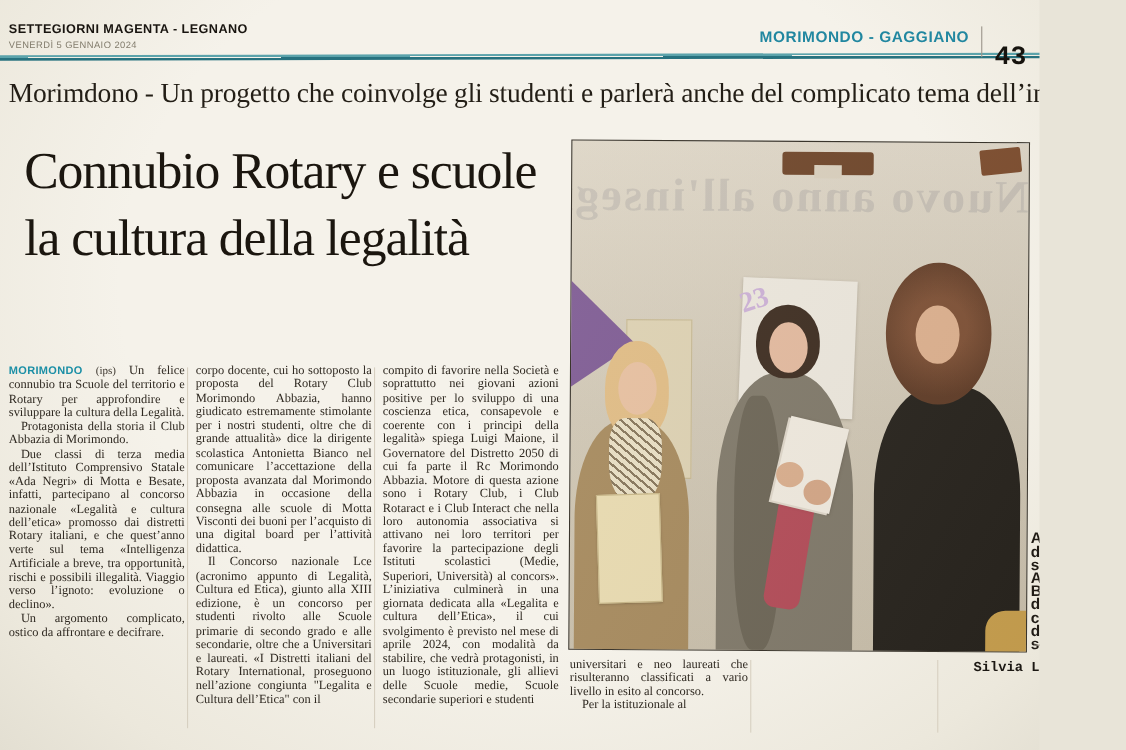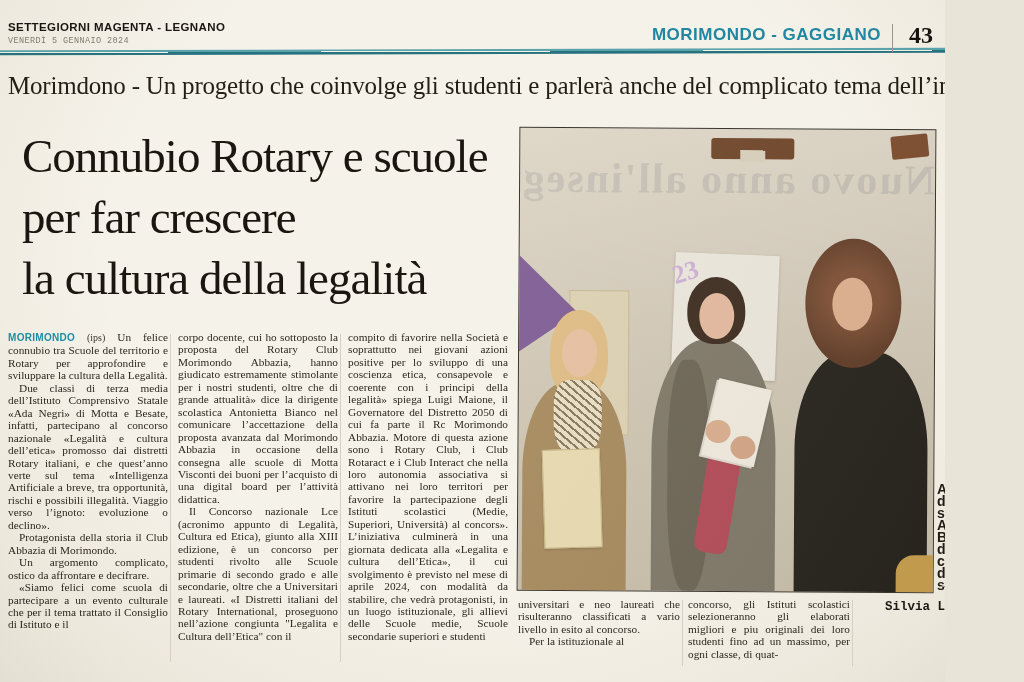--- a/index.html
+++ b/index.html
@@ -14,39 +14,39 @@
     color:#2b2620;
   }
   
   .mast-title{
     position:absolute;left:8px;top:21px;
     font-family:"Liberation Sans","DejaVu Sans",sans-serif;
     font-weight:bold;font-size:11.5px;letter-spacing:.4px;color:#191510;
   }
   .mast-date{
     position:absolute;left:8px;top:36px;
-    font-family:Liberation Mono, monospace;
+    font-family:Liberation Sans, sans-serif;
     font-size:8.5px;letter-spacing:.4px;color:#827c6c;
   }
   .teal-rule{
     position:absolute;left:0;top:49px;width:1024px;height:5px;
     background:linear-gradient(to bottom,#5ba3ab 0 2px,#ffffff00 2px 2.6px,#27727f 2.6px 5px);
     transform:rotate(-0.15deg);
   }
   .section-name{
     position:absolute;right:64px;top:25px;
     font-family:"Liberation Sans","DejaVu Sans",sans-serif;
-    font-weight:bold;font-size:17px;letter-spacing:.5px;color:#2187a0;
+    font-weight:bold;font-size:14px;letter-spacing:.5px;color:#2187a0;
   }
   .page-divider{
     position:absolute;right:52px;top:24px;width:1px;height:28px;background:#9b958a;
   }
   .page-number{
-    position:absolute;right:12px;top:22px;
-    font-family:Liberation Serif, serif;
+    position:absolute;right:12px;top:39px;
+    font-family:Liberation Mono, monospace;
     font-weight:bold;font-size:24px;color:#16130e;
   }
   
   .subheadline{
     position:absolute;left:8px;top:72px;width:1016px;height:36px;
     font-size:25px;color:#231e16;white-space:nowrap;overflow:hidden;
     letter-spacing:-.2px;
   }
   
   .headline{
@@ -167,31 +167,29 @@
   <div class="mast-date">VENERDÌ 5 GENNAIO 2024</div>
   <div class="teal-rule"></div>
   <div class="section-name">MORIMONDO - GAGGIANO</div>
   <div class="page-divider"></div>
   <div class="page-number">43</div>
 
   <div class="subheadline">Morimdono - Un progetto che coinvolge gli studenti e parlerà anche del complicato tema dell’intelligenza artificiale</div>
 
   <div class="headline">
       <div>Connubio Rotary e scuole</div>
-      <div>per far crescere</div>
       <div>la cultura della legalità</div>
     </div>
 
   <div class="col col-1">
     <div class="colflow">
       <p><span class="kicker">MORIMONDO</span> <span class="agency">(ips)</span> <span>Un felice connubio tra Scuole del territorio e Rotary per approfondire e sviluppare la cultura della Legalità.</span></p>
-    <p>Due classi di terza media dell’Istituto Comprensivo Statale «Ada Negri» di Motta e Besate, infatti, partecipano al concorso nazionale «Legalità e cultura dell’etica» promosso dai distretti Rotary italiani, e che quest’anno verte sul tema «Intelligenza Artificiale a breve, tra opportunità, rischi e possibili illegalità. Viaggio verso l’ignoto: evoluzione o declino».</p>
-        <p>Protagonista della storia il Club Abbazia di Morimondo.</p>
+    <p>Protagonista della storia il Club Abbazia di Morimondo.</p>
+        <p>Due classi di terza media dell’Istituto Comprensivo Statale «Ada Negri» di Motta e Besate, infatti, partecipano al concorso nazionale «Legalità e cultura dell’etica» promosso dai distretti Rotary italiani, e che quest’anno verte sul tema «Intelligenza Artificiale a breve, tra opportunità, rischi e possibili illegalità. Viaggio verso l’ignoto: evoluzione o declino».</p>
         <p>Un argomento complicato, ostico da affrontare e decifrare.</p>
-        <p>«Siamo felici come scuola di partecipare a un evento culturale che per il tema trattato il Consiglio di Istituto e il</p>
       </div>
   </div>
   <div class="vrule vrule-1"></div>
   <div class="col col-2">
     <div class="colflow">
         <p>corpo docente, cui ho sottoposto la proposta del Rotary Club Morimondo Abbazia, hanno giudicato estremamente stimolante per i nostri studenti, oltre che di grande attualità» dice la dirigente scolastica Antonietta Bianco nel comunicare l’accettazione della proposta avanzata dal Morimondo Abbazia in occasione della consegna alle scuole di Motta Visconti dei buoni per l’acquisto di una digital board per l’attività didattica.</p>
         <p>Il Concorso nazionale Lce (acronimo appunto di Legalità, Cultura ed Etica), giunto alla XIII edizione, è un concorso per studenti rivolto alle Scuole primarie di secondo grado e alle secondarie, oltre che a Universitari e laureati. «I Distretti italiani del Rotary International, proseguono nell’azione congiunta "Legalita e Cultura dell’Etica" con il</p>
       </div>
   </div>
   <div class="vrule vrule-2"></div>
@@ -234,23 +232,18 @@
   <div class="caption">Al centro la dirigente scolastica Antonietta Bianco, durante la consegna dei buoni scuola</div>
   <div class="caption-rule"></div>
 
   <div class="col col-bottom col-4">
     <div class="colflow">
         <p>universitari e neo laureati che risulteranno classificati a vario livello in esito al concorso.</p>
         <p>Per la istituzionale al</p>
       </div>
   </div>
   <div class="vrule vrule-b vrule-3"></div>
-  <div class="col col-bottom col-5">
-    <div class="colflow">
-        <p>concorso, gli Istituti scolastici selezioneranno gli elaborati migliori e piu originali dei loro studenti fino ad un massimo, per ogni classe, di quat-</p>
-      </div>
-  </div>
   <div class="vrule vrule-b vrule-4"></div>
   <div class="col col-bottom col-6">
     <div class="byline">Silvia Lodi Pasini</div>
   </div>
 
 </div>
 
 </body></html>

